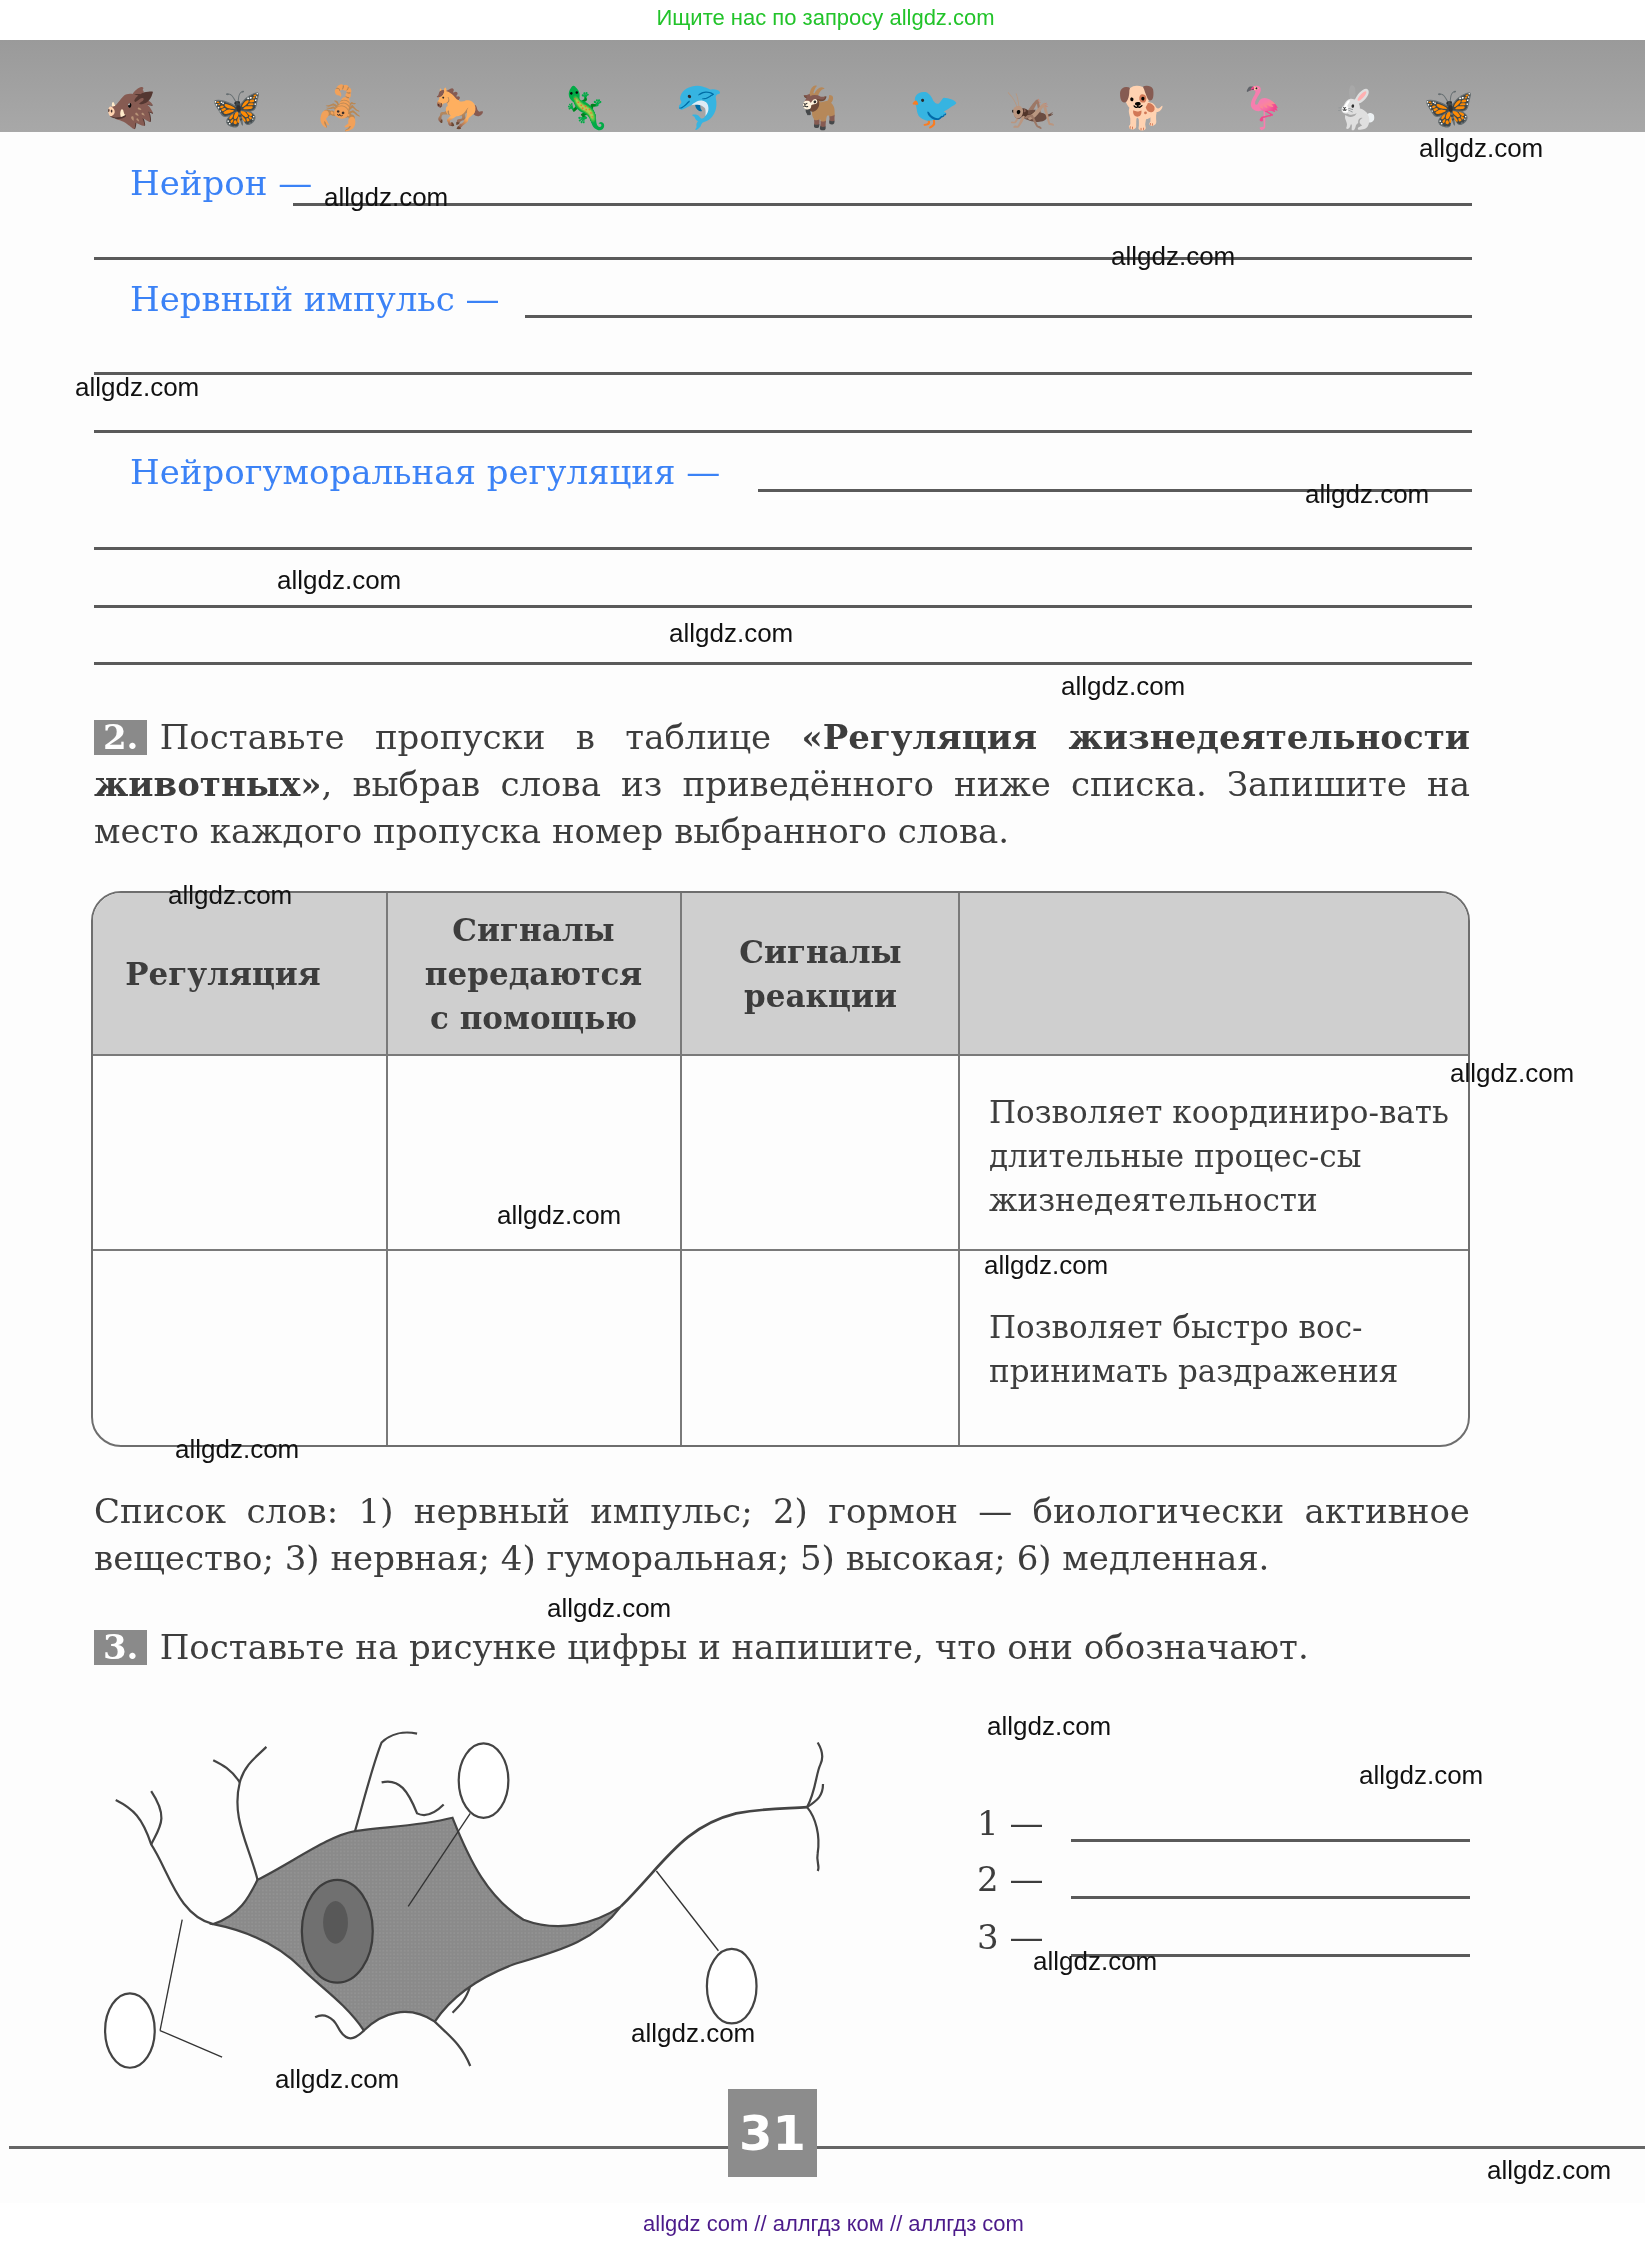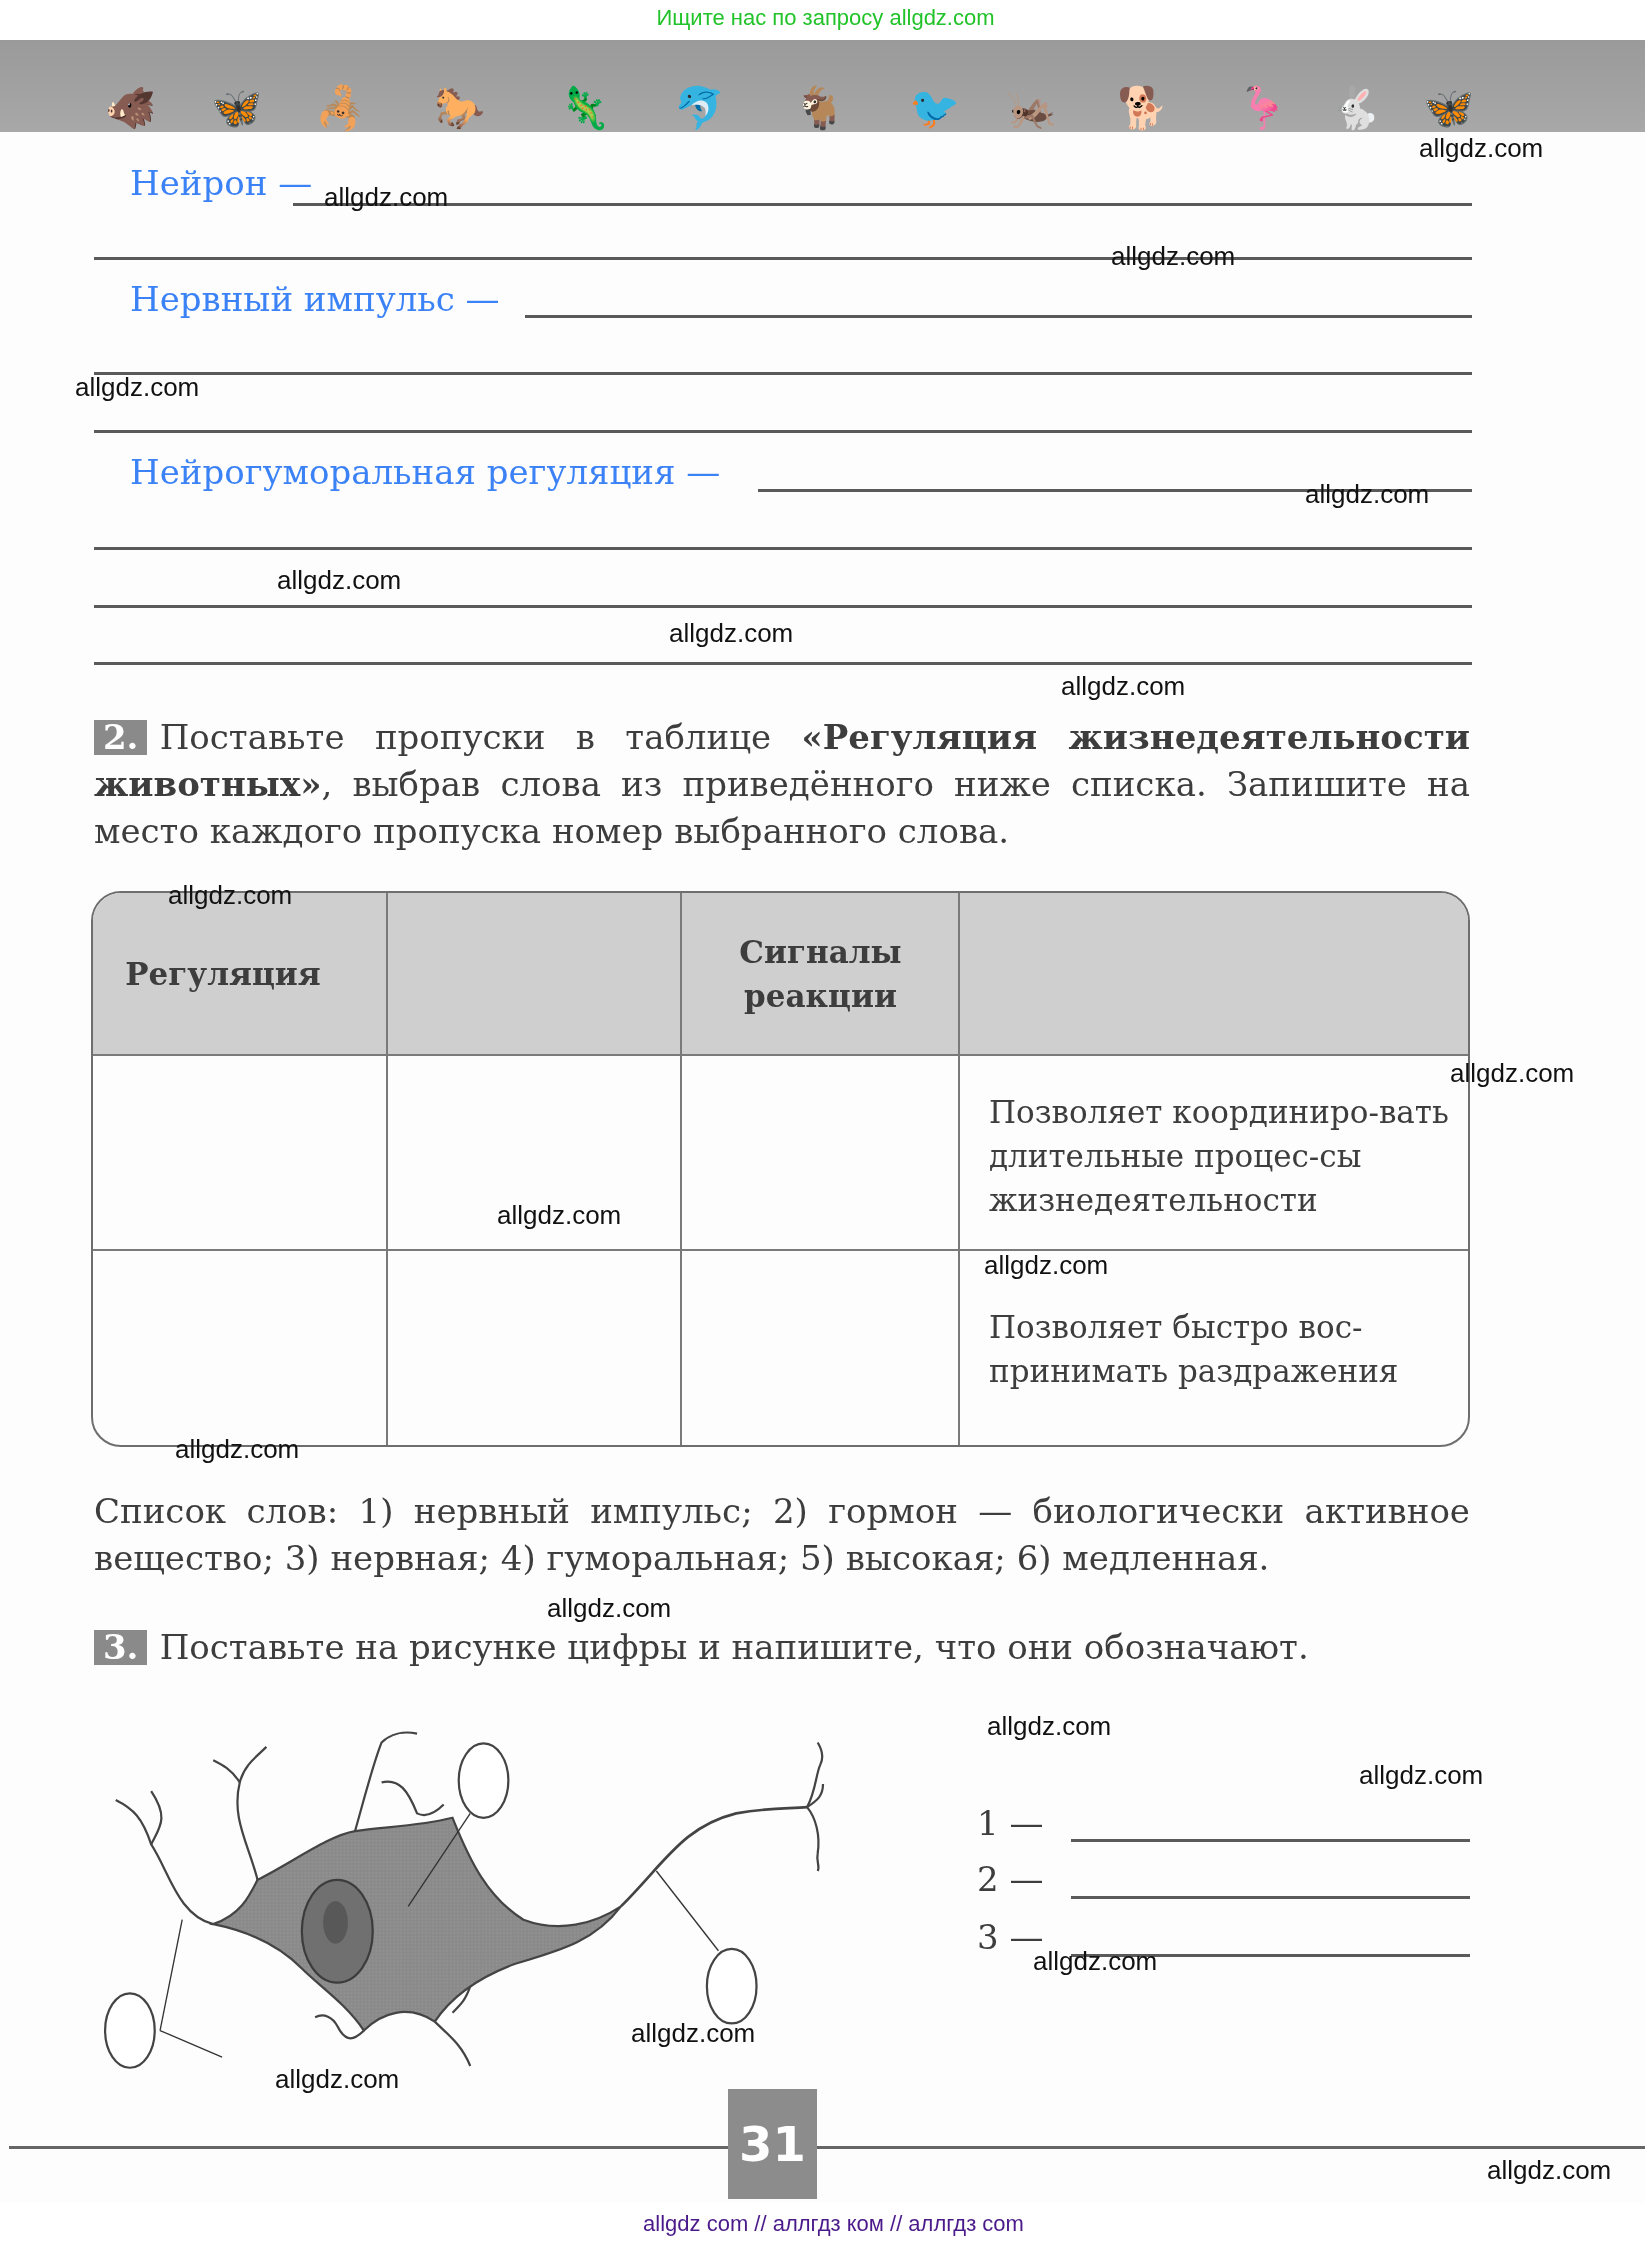--- a/index.html
+++ b/index.html
@@ -15,21 +15,21 @@
   .task{position:absolute;left:94px;width:1376px;font-size:34px;line-height:47px;color:#3d3d3d;text-align:justify;}
   .task-num{display:inline-block;background:#8a8a8a;color:#fff;font-weight:bold;padding:0 8.9px;margin-right:12.4px;line-height:35px;}
   .bold{font-weight:bold;}
   .table{position:absolute;left:91px;top:891px;width:1379px;height:556px;border:2.7px solid #6e6e6e;border-radius:30px;overflow:hidden;box-sizing:border-box;}
   .thead{position:absolute;left:0;top:0;width:100%;height:161px;background:#cfcfcf;border-bottom:2.7px solid #7a7a7a;}
   .th{position:absolute;top:0;height:161px;display:flex;align-items:center;justify-content:center;text-align:center;font-weight:bold;font-size:31px;line-height:44px;color:#3d3d3d;}
   .vline{position:absolute;top:0;width:1.8px;height:100%;background:#7a7a7a;}
   .hline{position:absolute;left:0;width:100%;height:1.8px;background:#7a7a7a;}
   .td{position:absolute;font-size:31px;line-height:44px;color:#3d3d3d;}
   .num-row{position:absolute;left:977px;font-size:34px;color:#3d3d3d;}
-  .pagenum{position:absolute;left:728px;top:2089px;width:89px;height:110px;background:#8c8c8c;color:#fff;font-family:"DejaVu Sans",sans-serif;font-weight:bold;font-size:48px;display:flex;align-items:center;justify-content:center;}
+  .pagenum{position:absolute;left:728px;top:2089px;width:89px;height:88px;background:#8c8c8c;color:#fff;font-family:"DejaVu Sans",sans-serif;font-weight:bold;font-size:48px;display:flex;align-items:center;justify-content:center;}
   .footer{position:absolute;top:2211px;left:8px;width:1651px;text-align:center;font-family:"Liberation Sans",sans-serif;font-size:22px;color:#4b1a8a;}
 </style>
 </head>
 <body>
 
 <div class="top-promo">Ищите нас по запросу allgdz.com</div>
 
 <div class="page"></div>
 
 <div class="banner">
@@ -63,20 +63,21 @@
 <div class="line" style="left:94px;top:605px;width:1378px"></div>
 <div class="line" style="left:94px;top:662px;width:1378px"></div>
 
 <div class="task" style="top:714px">
   <span class="task-num">2.</span><span>Поставьте пропуски в таблице </span><span class="bold">«Регуляция жизнедеятельности животных»</span><span>, выбрав слова из приведённого ниже списка. Запишите на место каждого пропуска номер выбранного слова.</span>
 </div>
 
 <div class="table">
   <div class="thead"></div>
   <div class="th" style="left:0;width:260px">Регуляция</div>
+  <div class="th" style="left:294px;width:293px;padding:0 35px;box-sizing:border-box">Сигналы передаются с помощью</div>
   <div class="th" style="left:589px;width:277px;padding:0 53px;box-sizing:border-box">Сигналы реакции</div>
 
   <div class="vline" style="left:293px"></div>
   <div class="vline" style="left:587px"></div>
   <div class="vline" style="left:865px"></div>
   <div class="hline" style="top:356px"></div>
 
   <div class="td" style="left:0;top:164px;width:291px;height:191px"></div>
   <div class="td" style="left:294px;top:164px;width:291px;height:191px"></div>
   <div class="td" style="left:589px;top:164px;width:275px;height:191px"></div>

